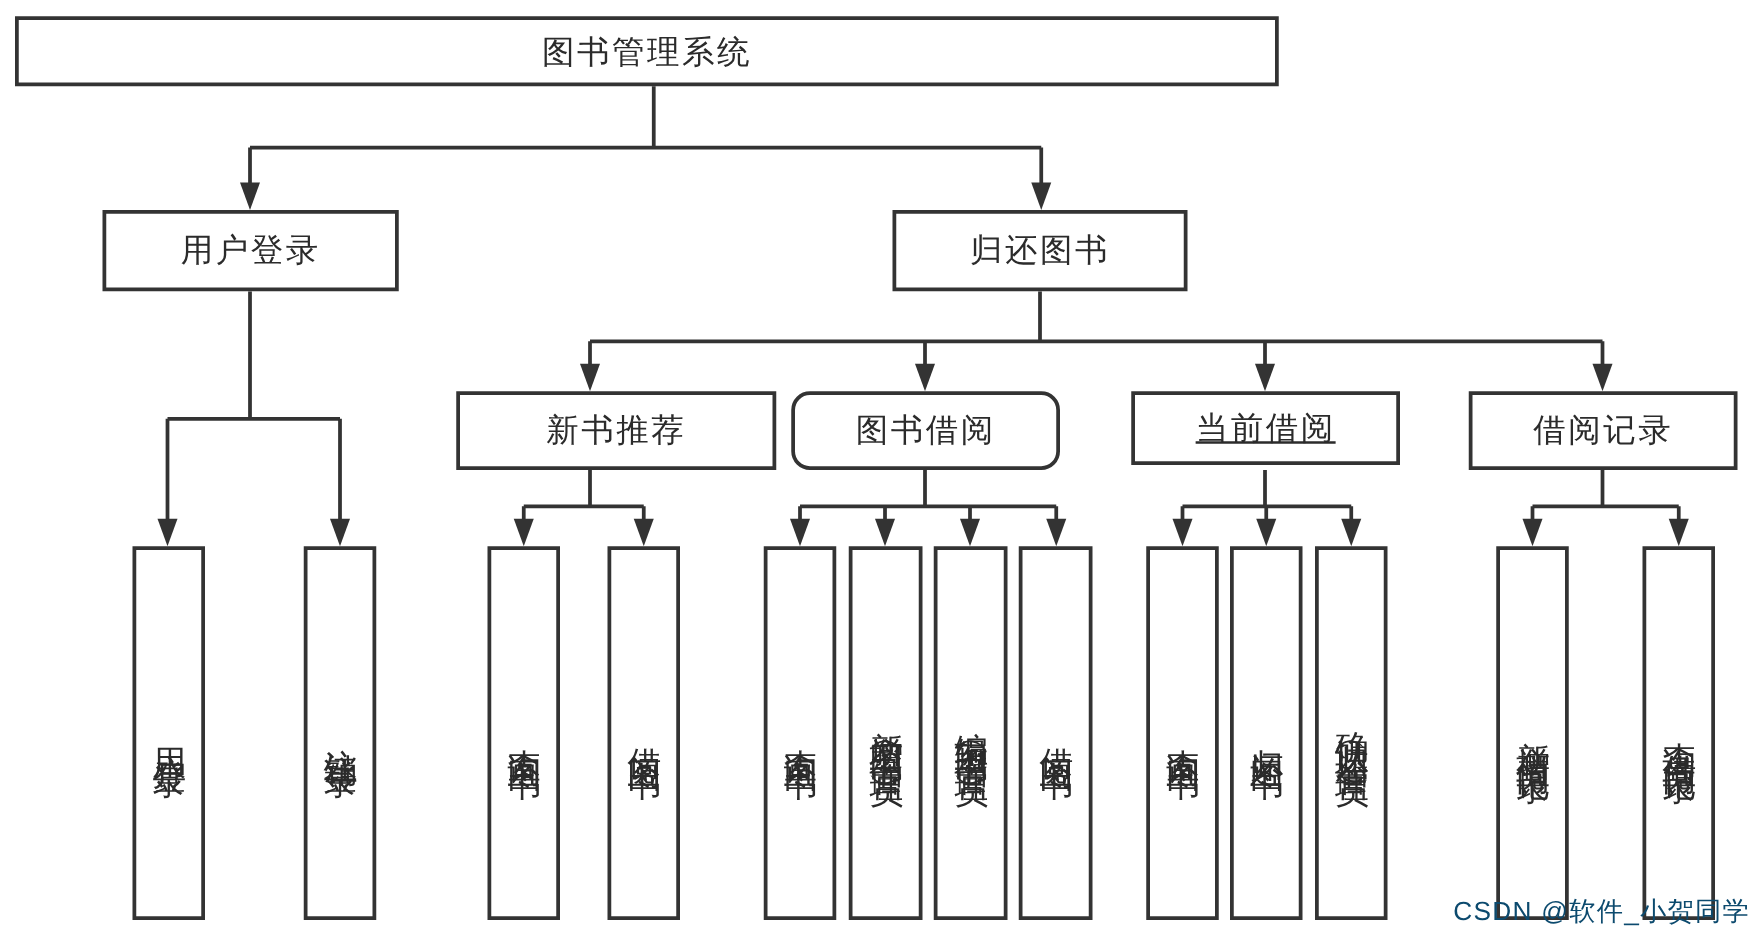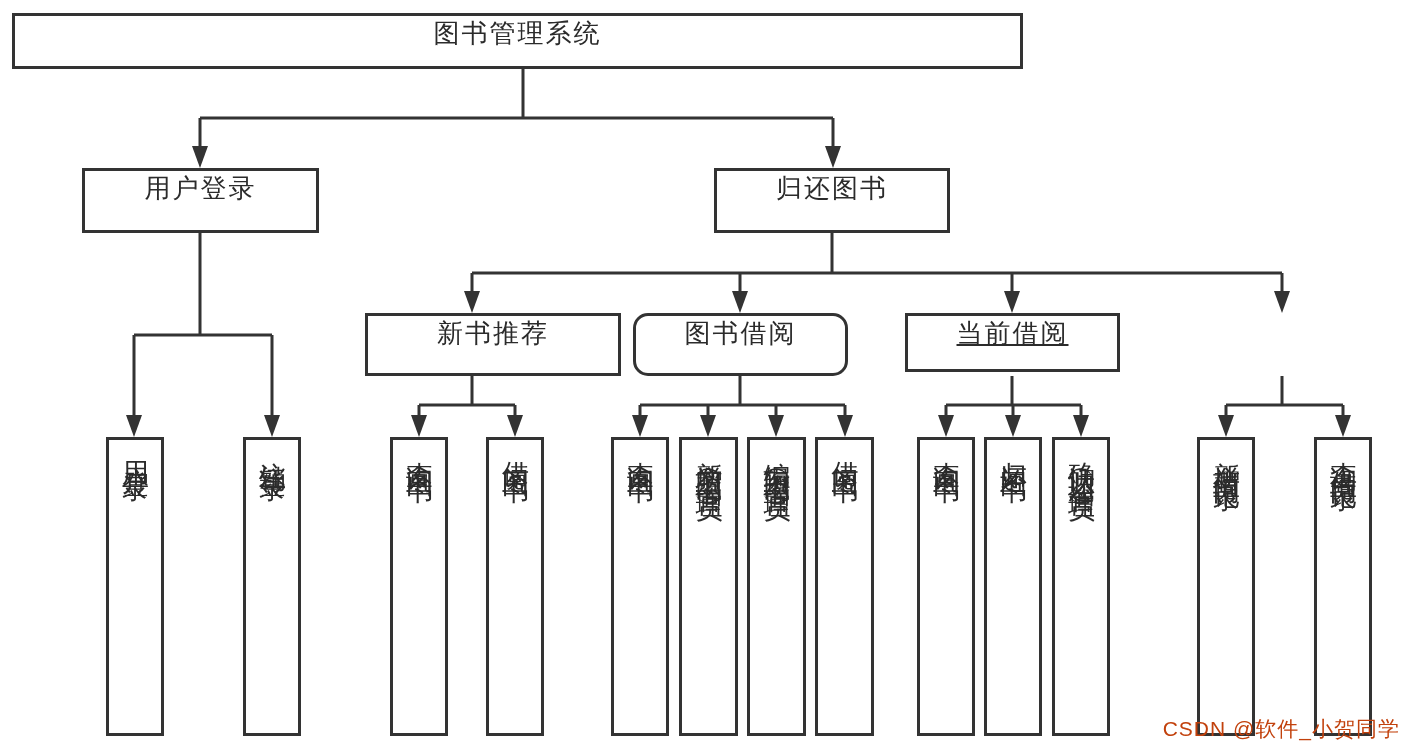--- a/index.html
+++ b/index.html
@@ -22,21 +22,21 @@
     top: 0;
     width: 1405px;
     height: 747px;
   }
   .node {
     position: absolute;
     box-sizing: border-box;
     background: #ffffff;
     border: 3px solid #333333;
     display: flex;
-    align-items: flex-start;
+    align-items: center;
     justify-content: center;
   }
   .hbox span {
     font-size: 26px;
     letter-spacing: 2px;
     white-space: nowrap;
     color: #2b2b2b;
   }
   .vbox .vlabel {
     writing-mode: vertical-rl;
@@ -45,21 +45,21 @@
     line-height: 1;
     letter-spacing: 5px;
     color: #2b2b2b;
   }
   .watermark {
     position: absolute;
     right: 5px;
     bottom: 4px;
     font-size: 21px;
     letter-spacing: 1px;
-    color: #c2410c;
+    color: #0c4a6e;
     white-space: nowrap;
   }
 </style>
 </head>
 <body>
 
 <div class="canvas">
 
   <svg class="connectors" width="1405" height="747" viewBox="0 0 1405 747" xmlns="http://www.w3.org/2000/svg">
     <g stroke="#333333" stroke-width="3" fill="none">
@@ -107,20 +107,23 @@
 
   <div class="node hbox" style="left:365px; top:313px; width:256px; height:63px;">
     <span>新书推荐</span>
   </div>
   <div class="node hbox" style="left:633px; top:313px; width:215px; height:63px;border-radius:15px;">
     <span>图书借阅</span>
   </div>
   <div class="node hbox" style="left:905px; top:313px; width:215px; height:59px;text-decoration:underline;">
     <span>当前借阅</span>
   </div>
+  <div class="node hbox" style="left:1175px; top:313px; width:215px; height:63px;">
+    <span>借阅记录</span>
+  </div>
 
   <div class="node vbox" style="left:106px; top:437px; width:58px; height:299px;">
     <span class="vlabel">用户登录</span>
   </div>
   <div class="node vbox" style="left:243px; top:437px; width:58px; height:299px;">
     <span class="vlabel">注销登录</span>
   </div>
 
   <div class="node vbox" style="left:390px; top:437px; width:58px; height:299px;">
     <span class="vlabel">查询图书</span>

